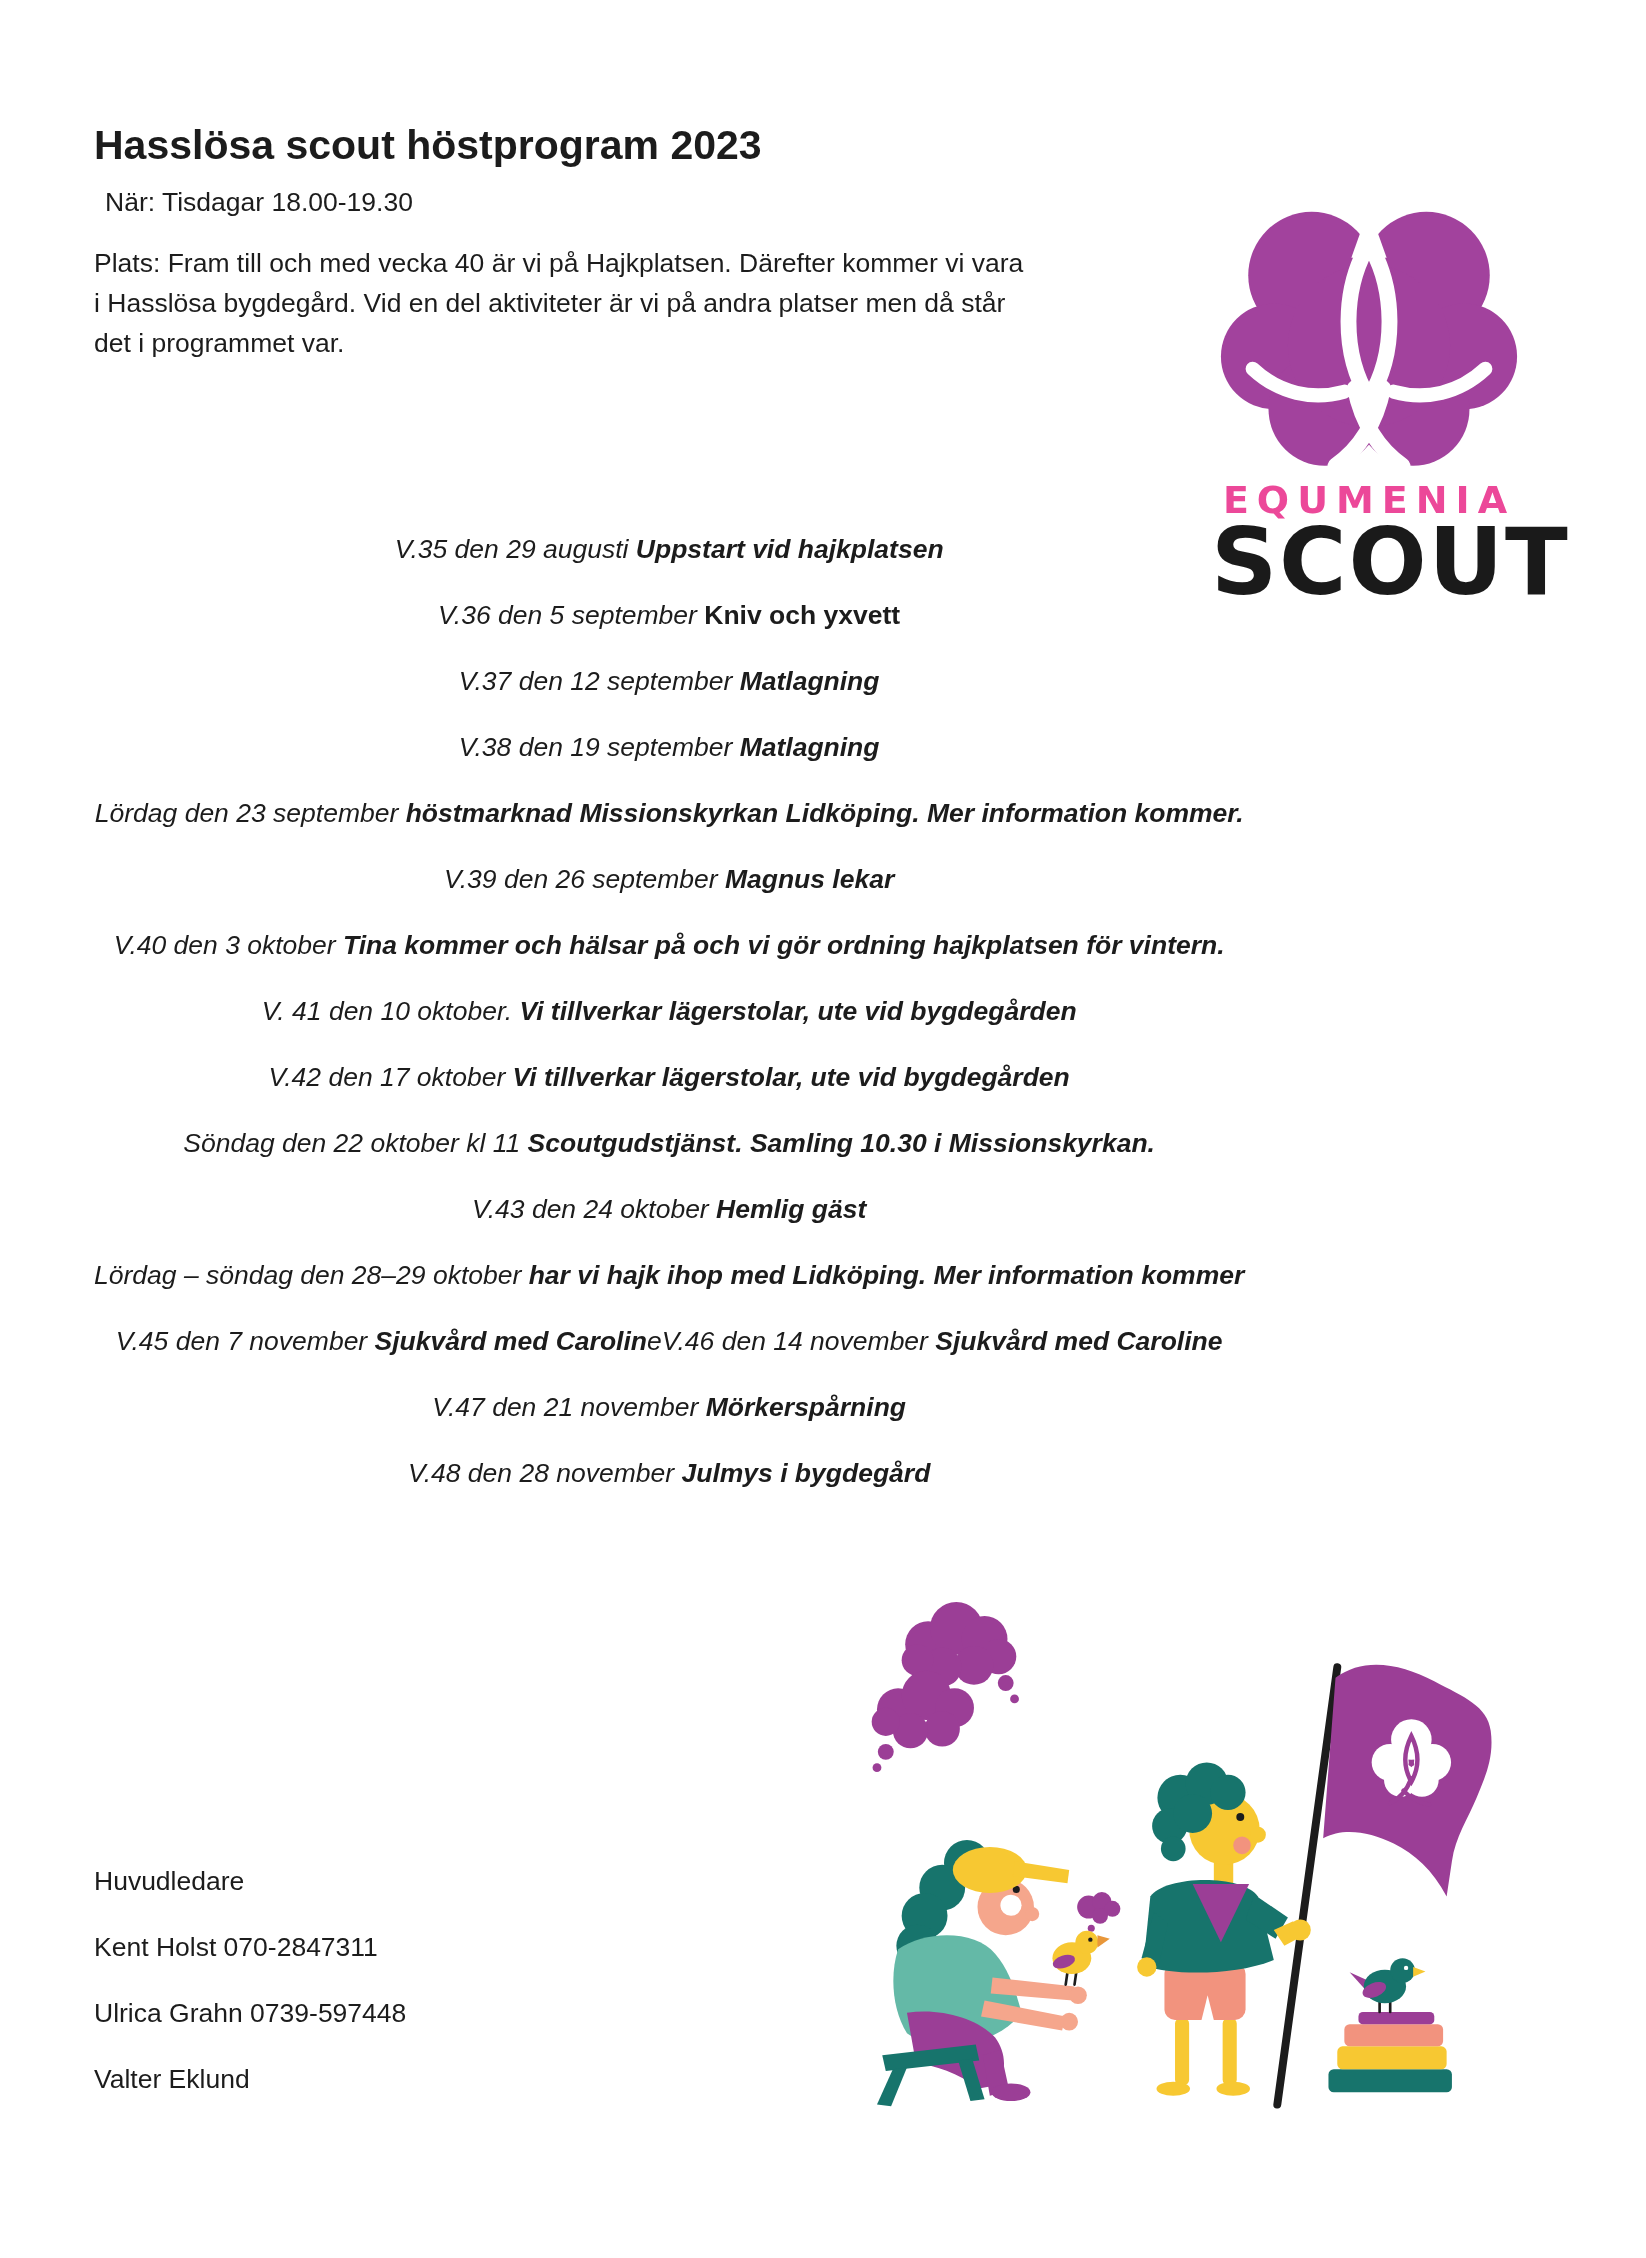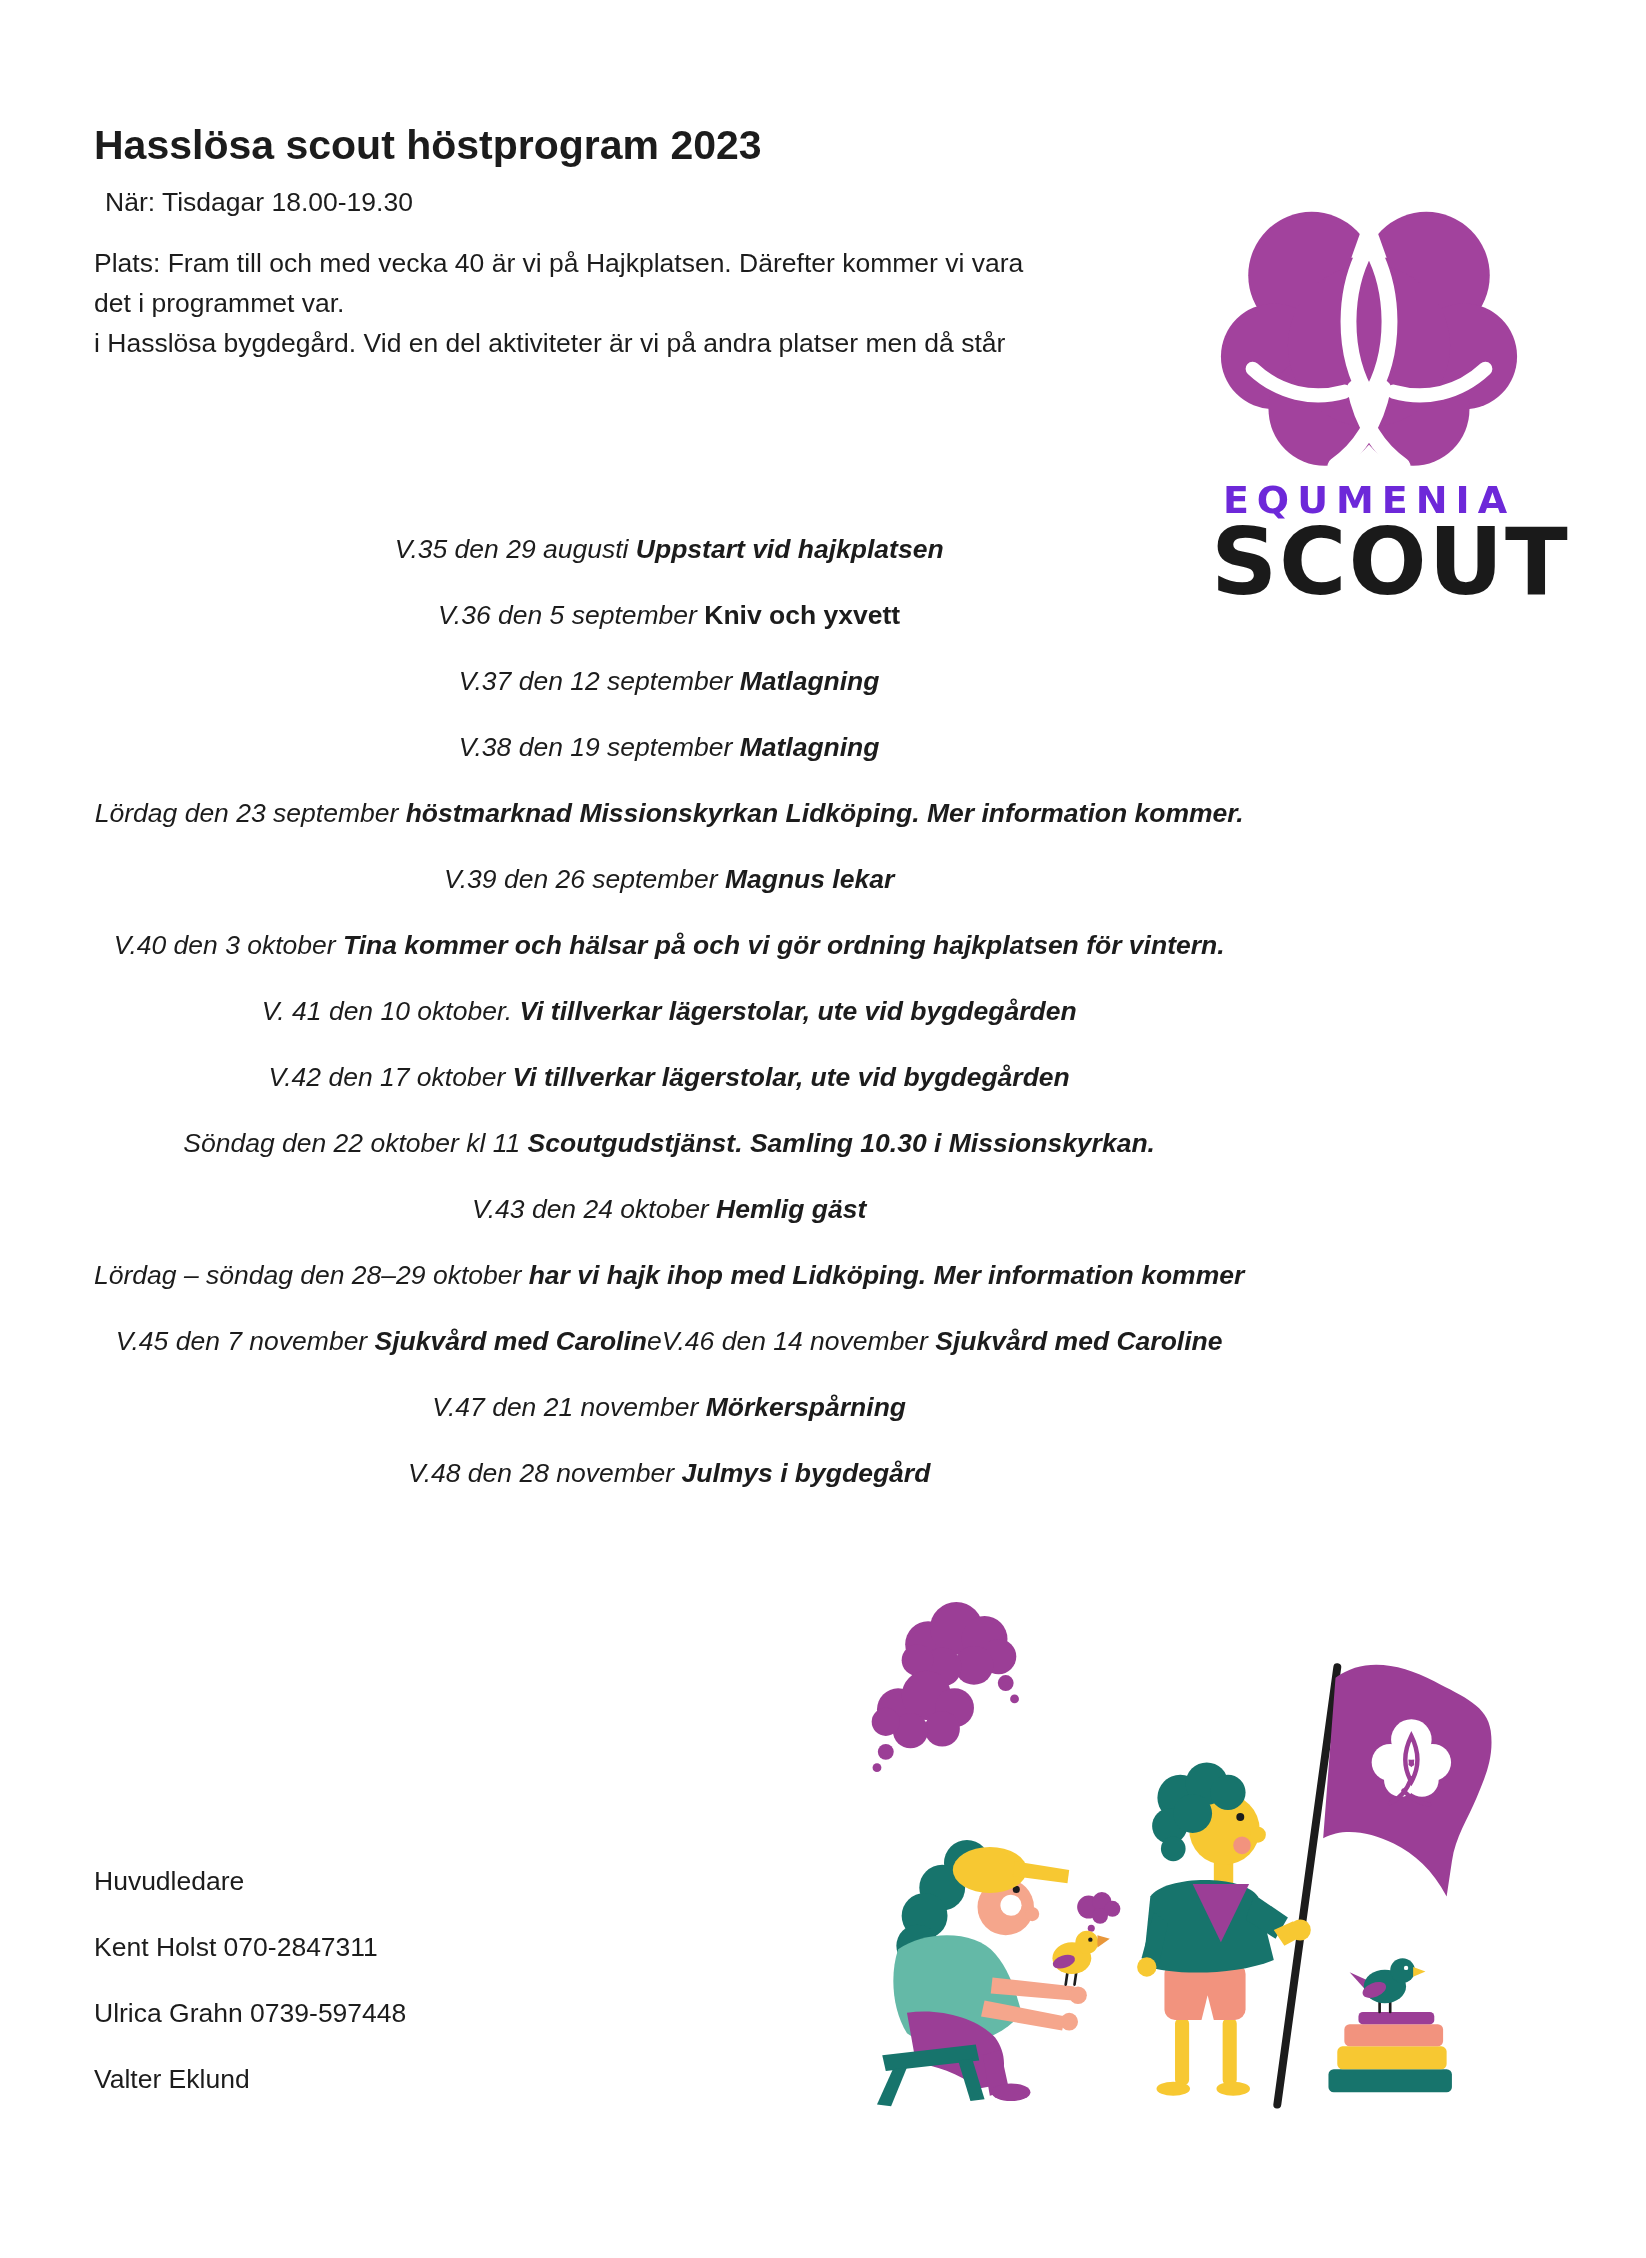--- a/index.html
+++ b/index.html
@@ -19,21 +19,21 @@
   .program{position:absolute;left:94px;top:516px;font-size:26.5px;}
   .program-line{line-height:66px;white-space:pre;text-align:center;}
   .seg-italic{font-style:italic;font-weight:400;}
   .seg-bold-italic{font-style:italic;font-weight:700;}
   .seg-bold{font-style:normal;font-weight:700;}
   .leaders{position:absolute;left:94px;top:1848px;font-size:26.5px;}
   .leaders-heading,.contact-line{line-height:66px;white-space:pre;}
   .logo{position:absolute;left:1196px;top:196px;width:346px;text-align:center;}
   .logo svg{display:block;margin:0 auto;}
   .logo-org{font-family:"DejaVu Sans", sans-serif;font-size:38px;font-weight:700;
-    letter-spacing:8px;color:#6d28d9;margin-top:7px;white-space:pre;}
+    letter-spacing:8px;color:#ec4899;margin-top:7px;white-space:pre;}
   .logo-word{font-family:"DejaVu Sans", sans-serif;font-size:92px;font-weight:800;
     letter-spacing:1.8px;line-height:0.95;color:#1a1a1a;margin-top:-3.5px;white-space:pre;margin-left:15px;}
   .illustration{position:absolute;left:794px;top:1579px;}
   
   .f-purple{fill:var(--c-purple);} .f-tdark{fill:var(--c-tdark);} .f-tlight{fill:var(--c-tlight);}
   .f-yellow{fill:var(--c-yellow);} .f-pink{fill:var(--c-pink);} .f-skin{fill:var(--c-skin);}
   .f-white{fill:#ffffff;} .f-ink{fill:var(--c-ink);} .f-orange{fill:var(--c-orange);}
   .f-logo{fill:var(--c-logo);}
   .s-ink{stroke:var(--c-ink);fill:none;stroke-linecap:round;}
   .s-wht{stroke:#ffffff;fill:none;stroke-linecap:round;}
@@ -41,22 +41,22 @@
 </style>
 </head>
 <body>
 
 <h1 class="doc-title">Hasslösa scout höstprogram 2023</h1>
 
 <div class="when-line">När: Tisdagar 18.00-19.30</div>
 
 <div class="place-para">
     <div class="place-line">Plats: Fram till och med vecka 40 är vi på Hajkplatsen. Därefter kommer vi vara</div>
+    <div class="place-line">i Hasslösa bygdegård. Vid en del aktiviteter är vi på andra platser men då står</div>
     <div class="place-line">det i programmet var.</div>
-    <div class="place-line">i Hasslösa bygdegård. Vid en del aktiviteter är vi på andra platser men då står</div>
   </div>
 
 <div class="logo">
   <svg width="300" height="275" viewBox="0 0 340 312">
     <g class="f-logo">
       <circle cx="105" cy="90" r="72"></circle>
       <circle cx="235" cy="90" r="72"></circle>
       <circle cx="62" cy="182" r="60"></circle>
       <circle cx="278" cy="182" r="60"></circle>
       <circle cx="120" cy="242" r="64"></circle>

